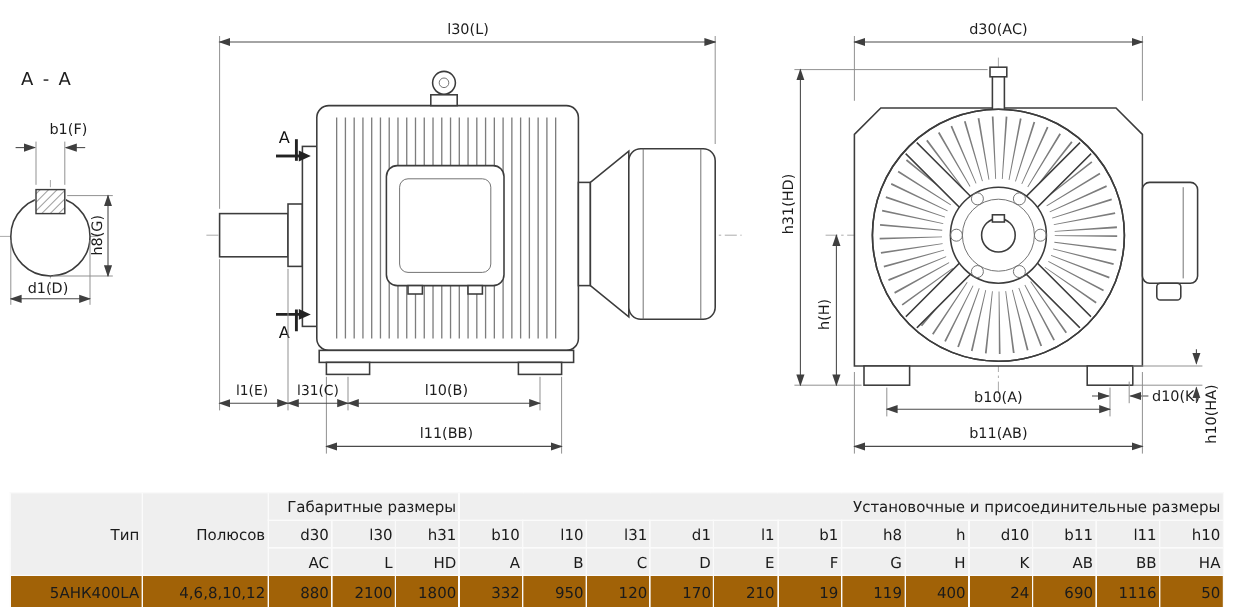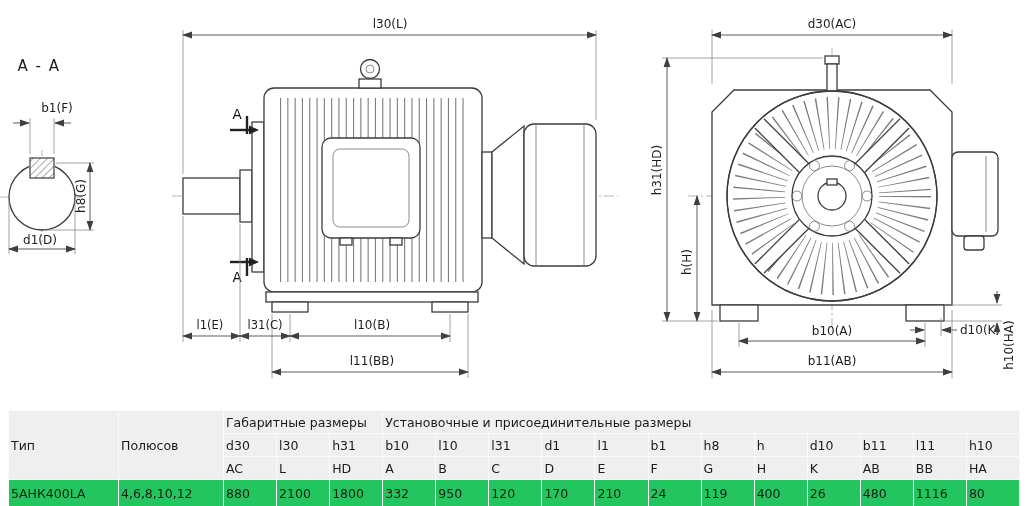--- a/index.html
+++ b/index.html
@@ -9,23 +9,23 @@
   .smtxt{font-size:11.5px;fill:#1d1d1d;}
   .ttl{font-size:15px;fill:#1d1d1d;letter-spacing:1.5px;}
   .mark{font-size:13.5px;fill:#111;}
   .ol{fill:none;stroke:#3c3c3c;stroke-width:1.3;}
   .olf{fill:#fff;stroke:#3c3c3c;stroke-width:1.3;}
   .thin{fill:none;stroke:#6e6e6e;stroke-width:0.8;}
   .dim{stroke:#4a4a4a;stroke-width:0.9;fill:none;}
   .ext{stroke:#8c8c8c;stroke-width:0.8;}
   .cl{stroke:#9a9a9a;stroke-width:0.7;stroke-dasharray:10 3 2 3;fill:none;}
   .spec{border-collapse:collapse;table-layout:fixed;width:1012px;margin:4px 8px 0 8px;font-size:12.5px;color:#1b1b1b;}
-  .spec th,.spec td{border:1px solid #fafafa;padding:1px 2px;text-align:left;font-weight:400;overflow:hidden;white-space:nowrap;}
+  .spec th,.spec td{border:1px solid #fafafa;padding:1px 2px;text-align:right;font-weight:400;overflow:hidden;white-space:nowrap;}
   .spec th{background:#efefef;height:20px;}
-  .spec td{background:#22c55e;height:25px;border-bottom:1px solid #ececec;}
+  .spec td{background:#a16207;height:25px;border-bottom:1px solid #ececec;}
 </style>
 </head>
 <body>
 
 <div class="page">
 
 <svg width="1028" height="402" viewBox="0 0 1028 402">
   <defs>
     <marker id="arr" viewBox="0 0 10 10" refX="9" refY="5" markerWidth="10" markerHeight="10" orient="auto-start-reverse" markerUnits="userSpaceOnUse">
       <path d="M0,1.6 L10,5 L0,8.4 Z" fill="#3f3f3f"></path>
@@ -245,24 +245,24 @@
     <td>5АНК400LA</td>
     <td>4,6,8,10,12</td>
     <td>880</td>
     <td>2100</td>
     <td>1800</td>
     <td>332</td>
     <td>950</td>
     <td>120</td>
     <td>170</td>
     <td>210</td>
-    <td>24</td>
+    <td>19</td>
     <td>119</td>
     <td>400</td>
-    <td>26</td>
-    <td>480</td>
+    <td>24</td>
+    <td>690</td>
     <td>1116</td>
-    <td>80</td>
+    <td>50</td>
   </tr>
 </tbody>
     </table>
 
 </div>
 
 </body></html>

